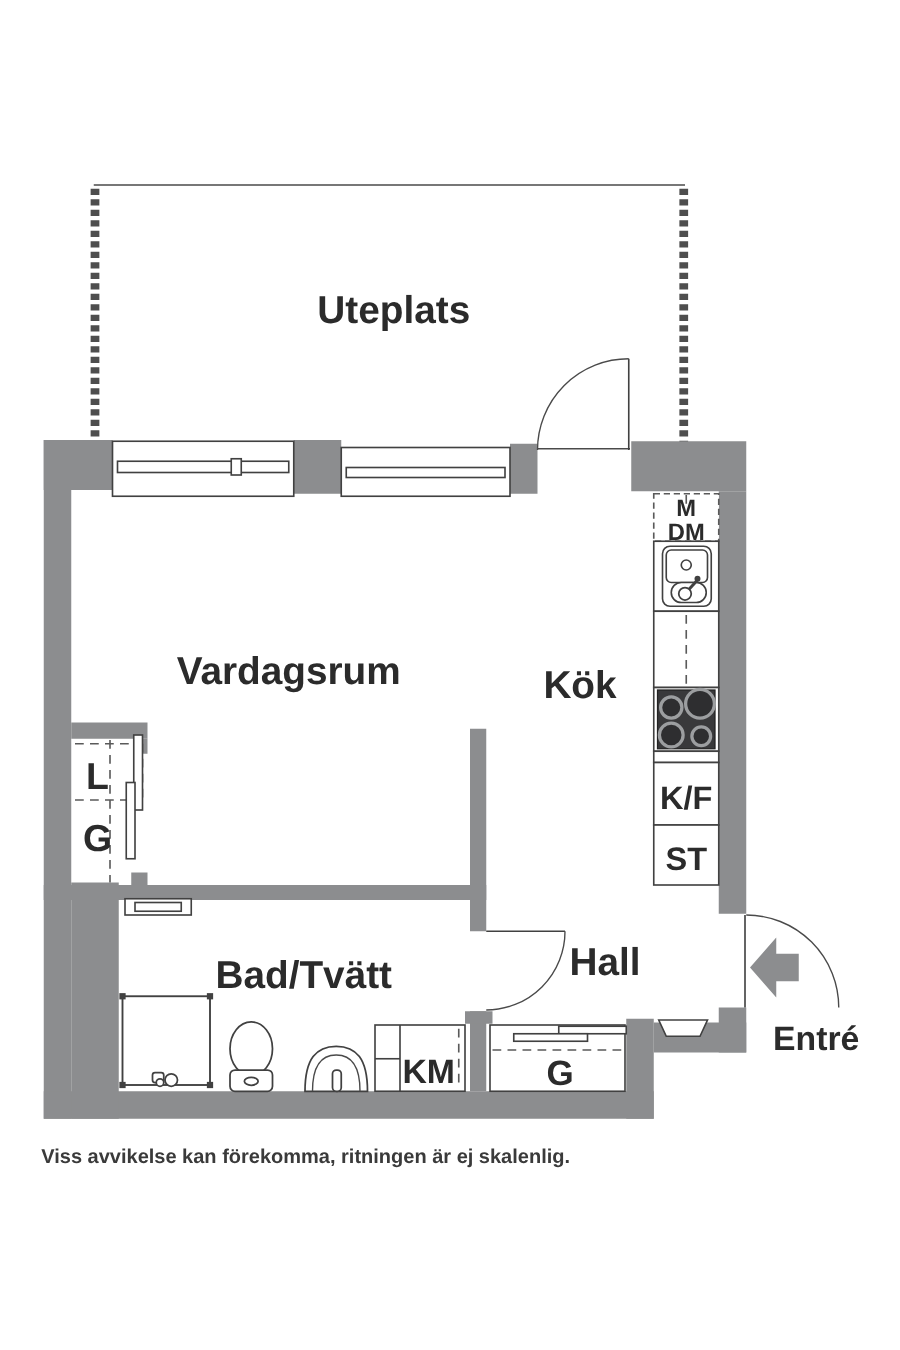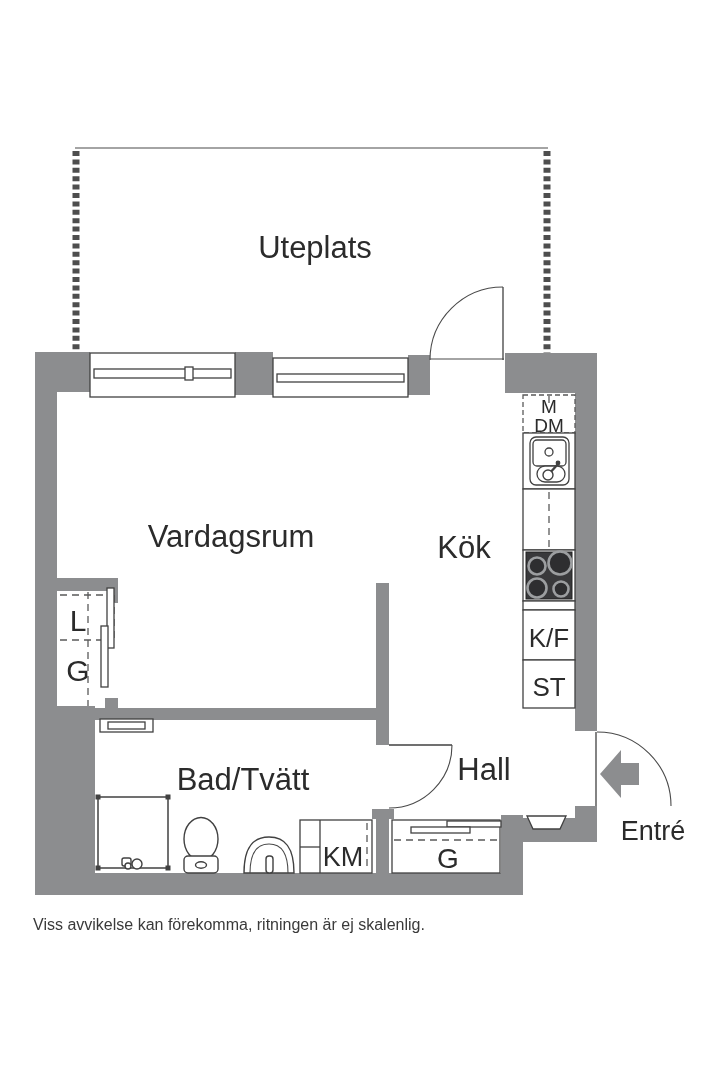--- a/index.html
+++ b/index.html
@@ -1,17 +1,17 @@
 <!DOCTYPE html>
 <html><head>
 <meta charset="utf-8">
 <style>
   html,body{margin:0;padding:0;background:#ffffff;}
   .page{position:relative;width:720px;height:1080px;background:#ffffff;overflow:hidden;
-        font-family:"Liberation Sans","DejaVu Sans",sans-serif;}
+        font-family:"Liberation Sans","DejaVu Sans",sans-serif;font-weight:bold;}
   svg text{font-family:"Liberation Sans","DejaVu Sans",sans-serif;fill:#2b2b2b;}
   .wall{fill:#8c8d8f;stroke:none;}
   .ln{stroke:#414141;stroke-width:1.3;fill:none;}
   .lnthin{stroke:#4a4a4a;stroke-width:1.1;fill:none;}
   .whitebox{fill:#ffffff;stroke:#414141;stroke-width:1.3;}
   .dash{stroke:#5a5a5a;stroke-width:1.3;stroke-dasharray:7 5;fill:none;}
   .dashbox{fill:#ffffff;stroke:#5a5a5a;stroke-width:1.3;stroke-dasharray:5 3;}
   .dots{stroke:#4e4e4e;stroke-width:7;stroke-dasharray:5 3.4;fill:none;}
   .room-label{font-size:31px;}
   .small-label{font-size:19px;}

